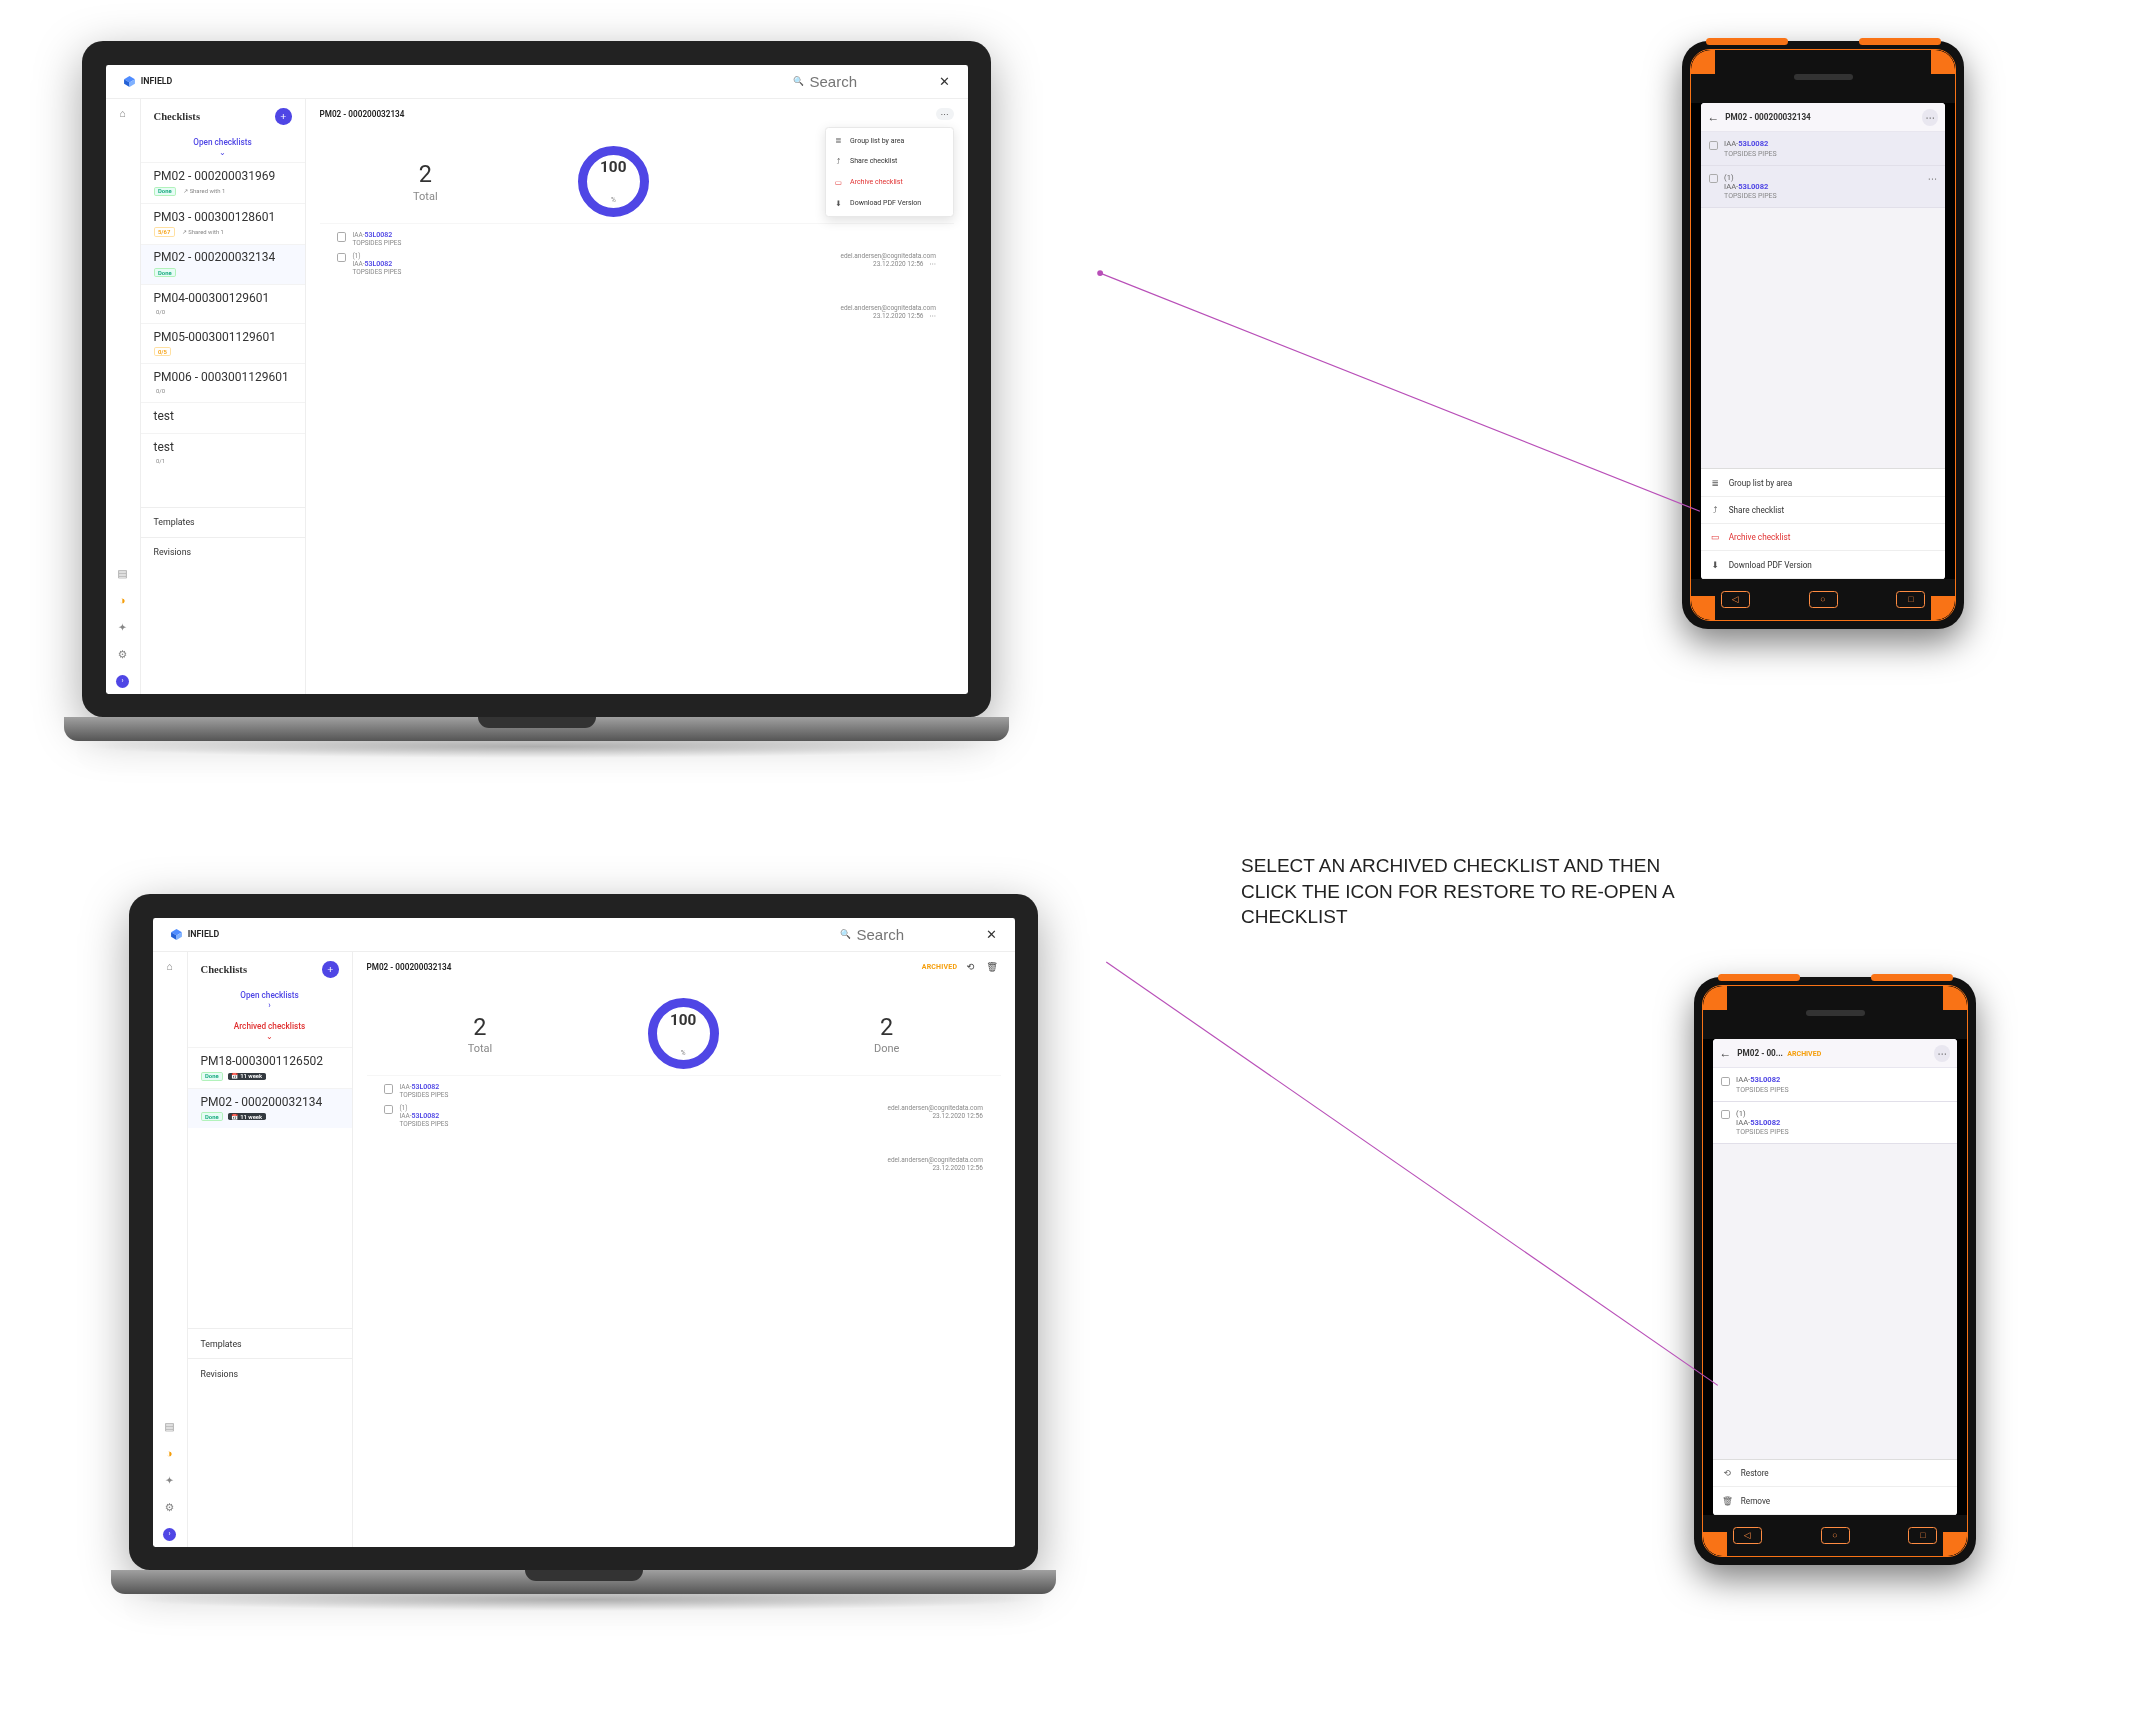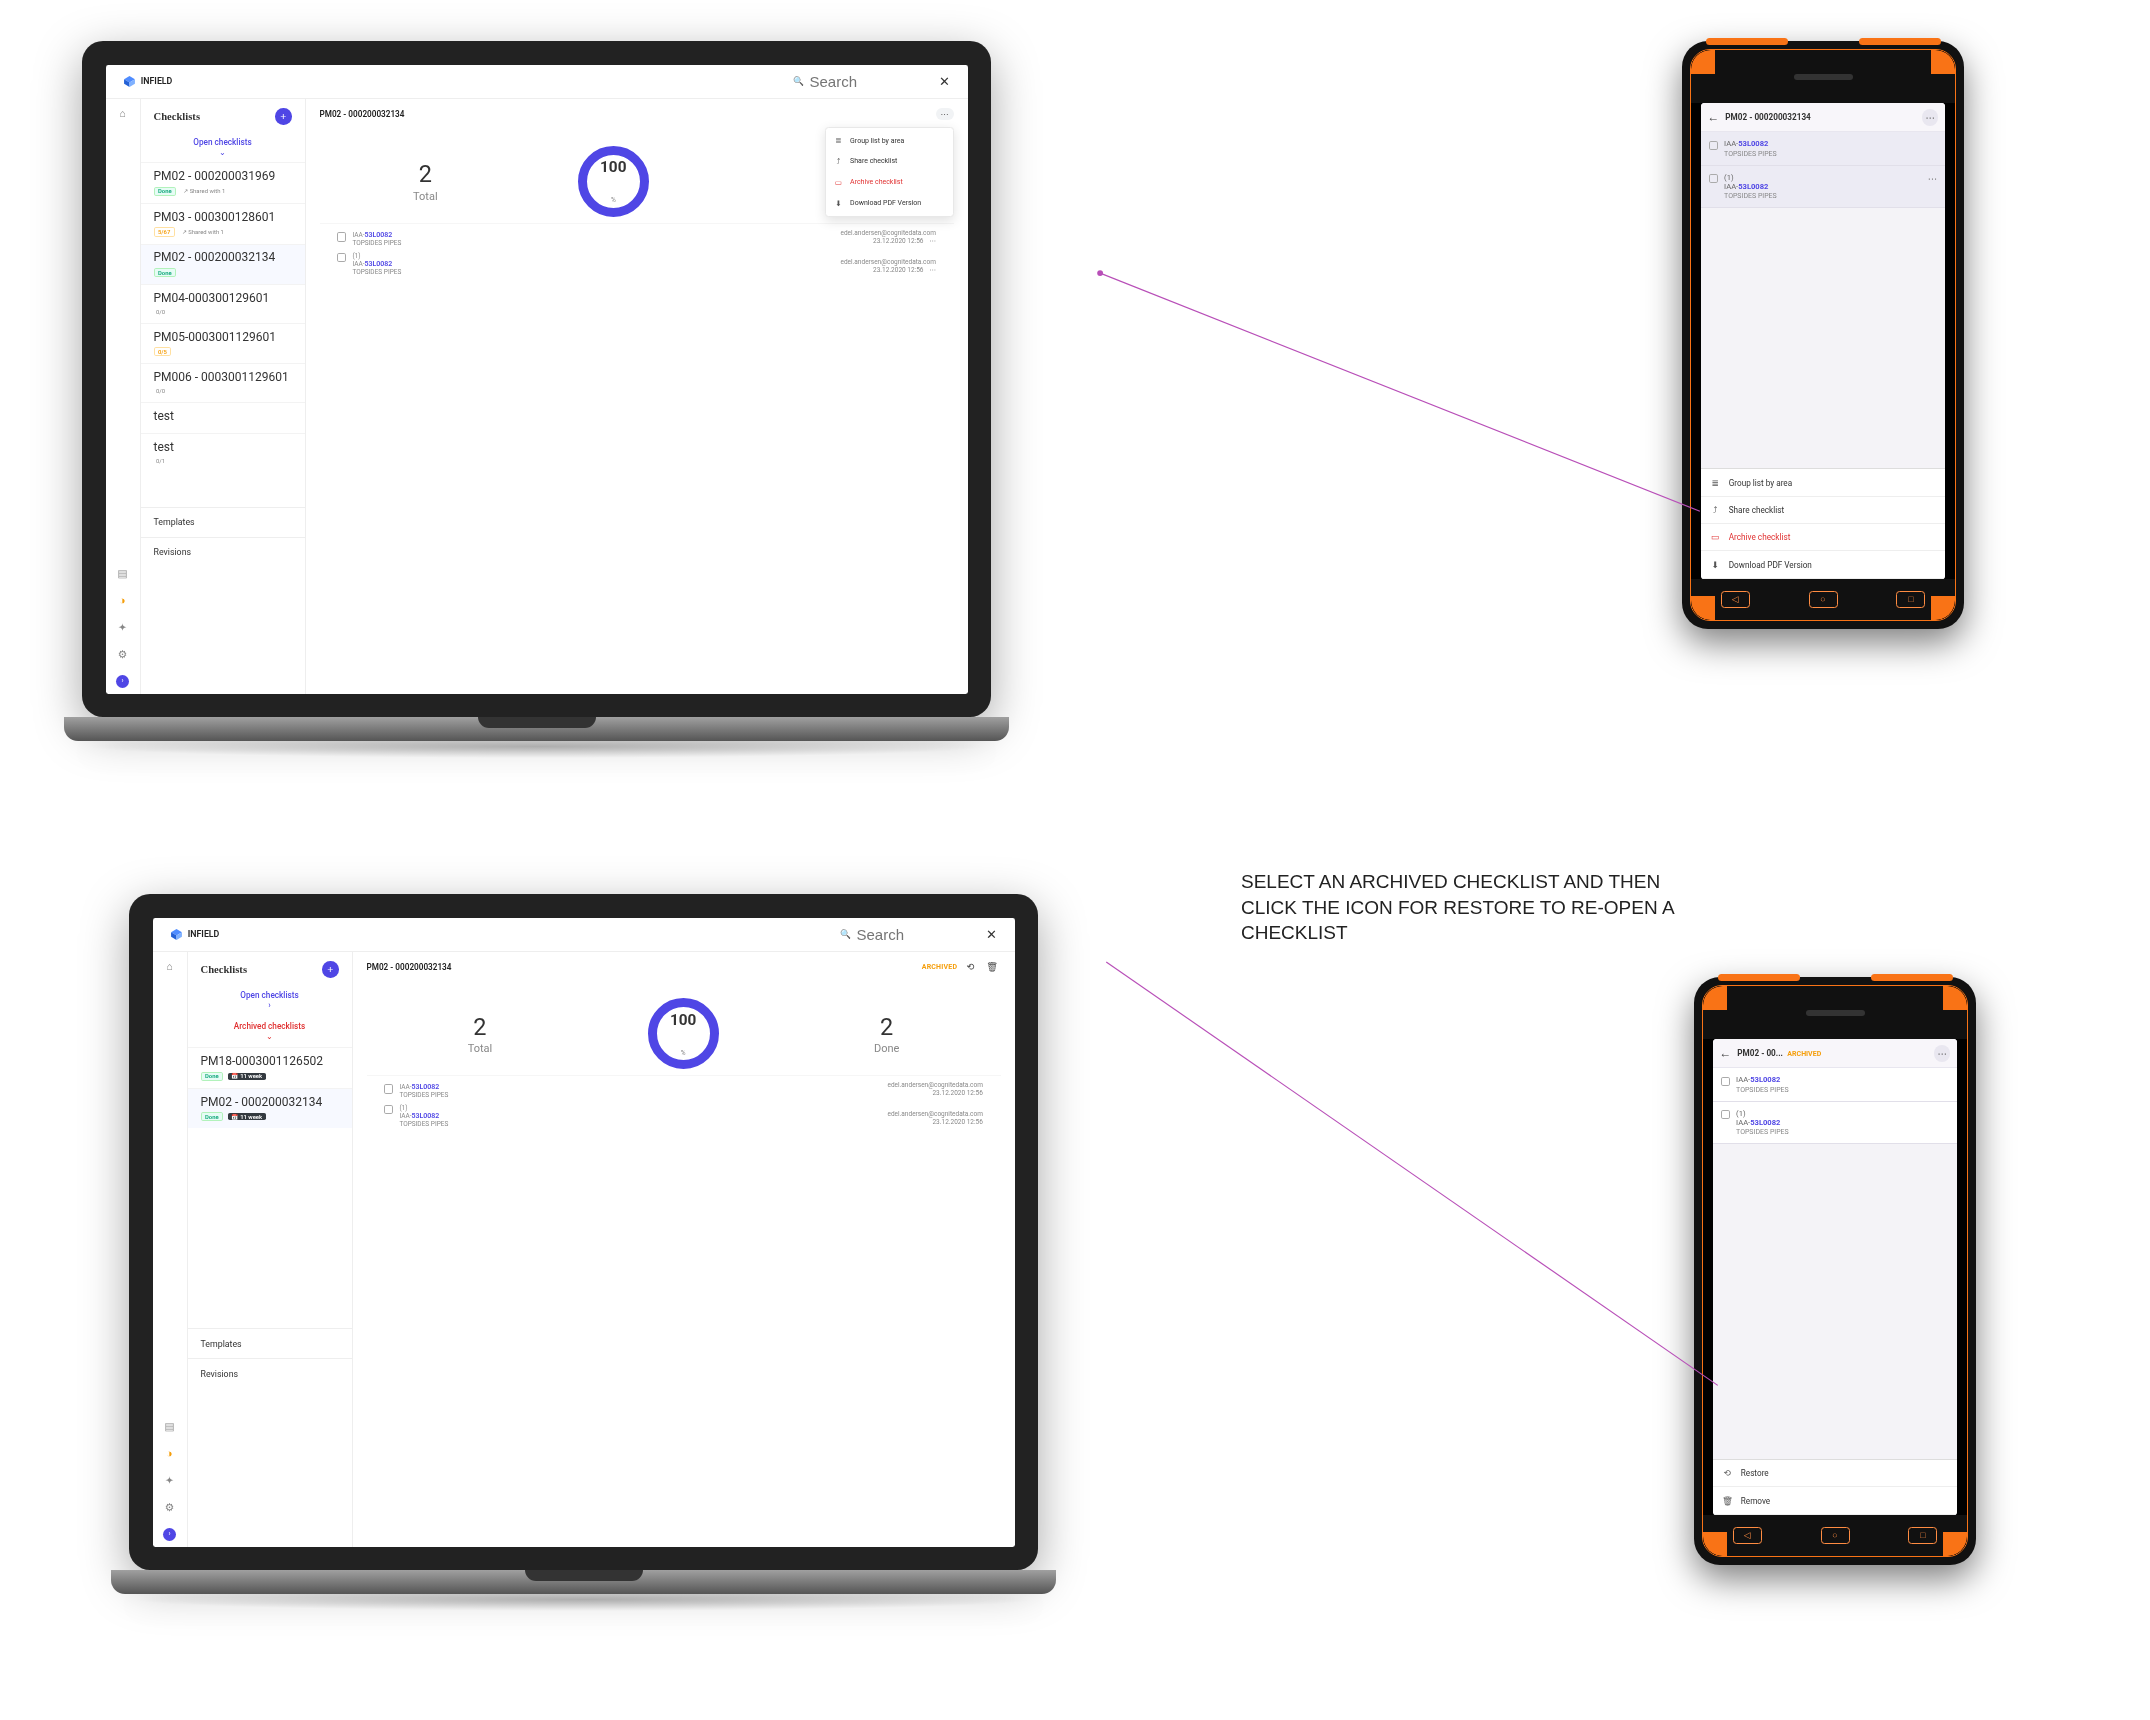--- a/index.html
+++ b/index.html
@@ -66,21 +66,21 @@
   .dd-icon { width:9.4px; text-align:center; color:#555; font-size:7.6px;}
   .dd-item.red .dd-icon { color:#e03131;}
   
   .content-row { display:flex; align-items:flex-start; justify-content:space-between; padding:4.7px 17.6px; border-top:0.6px solid #f6f6f6;}
   .task-block { display:flex; align-items:flex-start; gap:5.9px; padding:2.4px 0;}
   .cb { width:9.4px; height:9.4px; border:1.2px solid #aaa; border-radius:1.8px; display:inline-block; margin-top:1.2px;}
   .tabel { font-size:7px;}
   .tlabel-grey { color:#888; font-size:6.5px;}
   .tlabel-blue { color:#4f46e5; font-weight:600; font-size:7px;}
   .meta { text-align:right; font-size:6.5px; color:#888;}
-  .meta .owner { display:block;}
+  .meta .owner { display:block;margin-top:23px;}
   .meta .dots { margin-left:5.9px; color:#888; cursor:pointer;}
 
   
   .phone { position:absolute; width:282px; height:588px; background:#111; border-radius:26px; box-shadow:0 14px 35px rgba(0,0,0,0.5); padding:8.2px;}
   .phone::before, .phone::after { content:""; position:absolute; background:#f97316; }
   .phone::before { top:-3.5px; left:23.5px; width:82px; height:7px; border-radius:3.5px;}
   .phone::after  { top:-3.5px; right:23.5px; width:82px; height:7px; border-radius:3.5px;}
   .phone-inner { width:100%; height:100%; border:1.2px solid #f97316; border-radius:20px; background:#000; display:flex; flex-direction:column; overflow:hidden; position:relative;}
   .phone-corner { position:absolute; width:23.5px; height:23.5px; background:#f97316;}
   .pc-tl{ top:0; left:0; border-radius:20px 0 0 0;} .pc-tr{ top:0; right:0; border-radius:0 20px 0 0;}
@@ -496,19 +496,19 @@
         </div>
       </div>
       <div class="phone-navbar">
         <div class="navbtn">◁</div>
         <div class="navbtn">○</div>
         <div class="navbtn">□</div>
       </div>
     </div>
   </div>
 
-  <div class="anno" style="left:1241px; top:853px;margin-top:16px;">SELECT AN ARCHIVED CHECKLIST AND THEN CLICK THE ICON FOR RESTORE TO RE-OPEN A CHECKLIST</div>
+  <div class="anno" style="left:1241px; top:853px;">SELECT AN ARCHIVED CHECKLIST AND THEN CLICK THE ICON FOR RESTORE TO RE-OPEN A CHECKLIST</div>
   <svg class="connector" style="left:1106px; top:962px; width:612px; height:441px;" viewBox="0 0 1040 750" width="612" height="441">
     <line x1="0" y1="0" x2="1040" y2="720" stroke="#b84fb8" stroke-width="2"></line>
   </svg>
 
 </div>
 
 
 </body></html>

